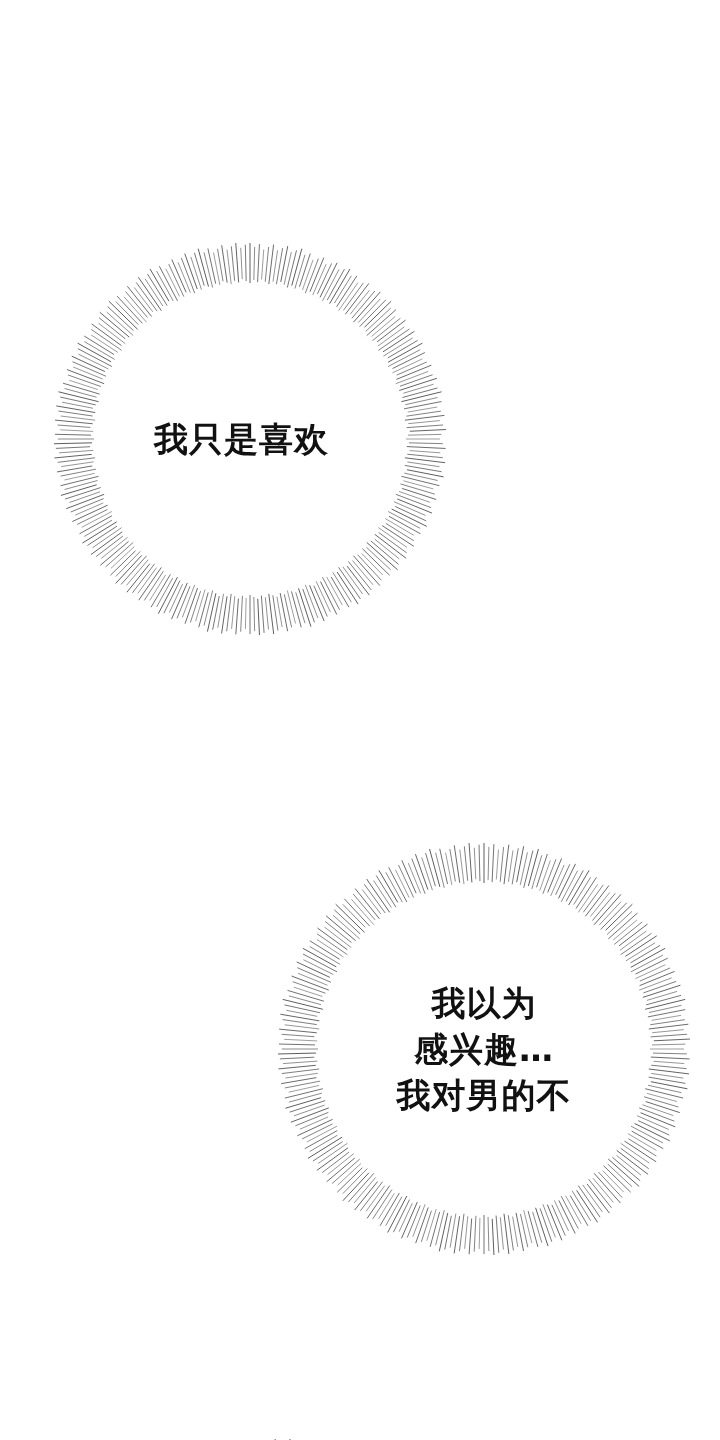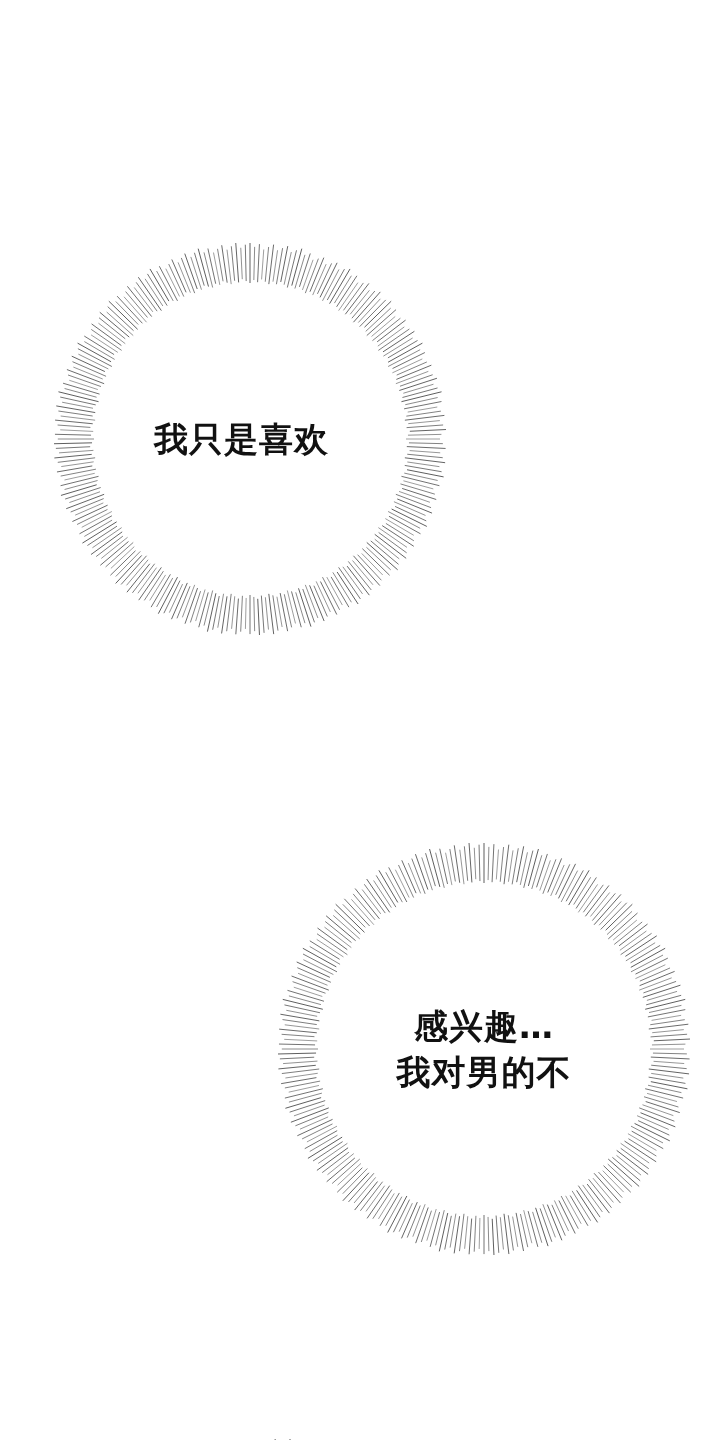--- a/index.html
+++ b/index.html
@@ -576,20 +576,21 @@
         <line x1="369.8888110652821" y1="173.9148382019307" x2="407.27009132459244" y2="166.59655687727582" stroke="#3a3a3a" stroke-width="0.9" stroke-opacity="0.80"></line>
         <line x1="373.57343375838065" y1="177.3793029710033" x2="403.1452161863302" y2="172.32859173059214" stroke="#3a3a3a" stroke-width="0.9" stroke-opacity="0.55"></line>
         <line x1="372.2370751077766" y1="181.7258396723707" x2="406.77984396134053" y2="176.6818583055906" stroke="#3a3a3a" stroke-width="0.9" stroke-opacity="0.70"></line>
         <line x1="370.78967310027696" y1="185.9909110776163" x2="410.31753554163583" y2="181.19135962744974" stroke="#3a3a3a" stroke-width="0.9" stroke-opacity="0.84"></line>
         <line x1="374.21104626728265" y1="189.689147365447" x2="405.7902044960516" y2="186.62702387461377" stroke="#3a3a3a" stroke-width="0.9" stroke-opacity="0.59"></line>
         <line x1="372.561315998479" y1="193.90338837298577" x2="409.10144139172183" y2="191.24964069433213" stroke="#3a3a3a" stroke-width="0.9" stroke-opacity="0.73"></line>
         <line x1="375.8014785614955" y1="197.78672548066373" x2="412.3042563057314" y2="196.021091065277" stroke="#3a3a3a" stroke-width="0.9" stroke-opacity="0.88"></line>
         <line x1="373.9509463654724" y1="201.9404908003297" x2="407.39572356379165" y2="201.13210368697546" stroke="#3a3a3a" stroke-width="0.9" stroke-opacity="0.62"></line>
       </svg>
     <div class="bubble-text">
+      <span class="line">我以为</span>
       <span class="line">感兴趣…</span>
       <span class="line">我对男的不</span>
     </div>
   </div>
 
   <div class="bubble" id="b3" style="left:85px; top:1395px; width:410px; height:410px;">
     <svg width="410" height="410">
         <line x1="370" y1="205" x2="404" y2="205" stroke="#3a3a3a" stroke-width="0.9" stroke-opacity="0.55"></line>
         <line x1="372.9509463654724" y1="209.05950919967023" x2="406.8501362974644" y2="209.87887983358635" stroke="#3a3a3a" stroke-width="0.9" stroke-opacity="0.70"></line>
         <line x1="370.80614965416623" y1="213.02002100123417" x2="409.5790006412029" y2="214.89545855190613" stroke="#3a3a3a" stroke-width="0.9" stroke-opacity="0.84"></line>

